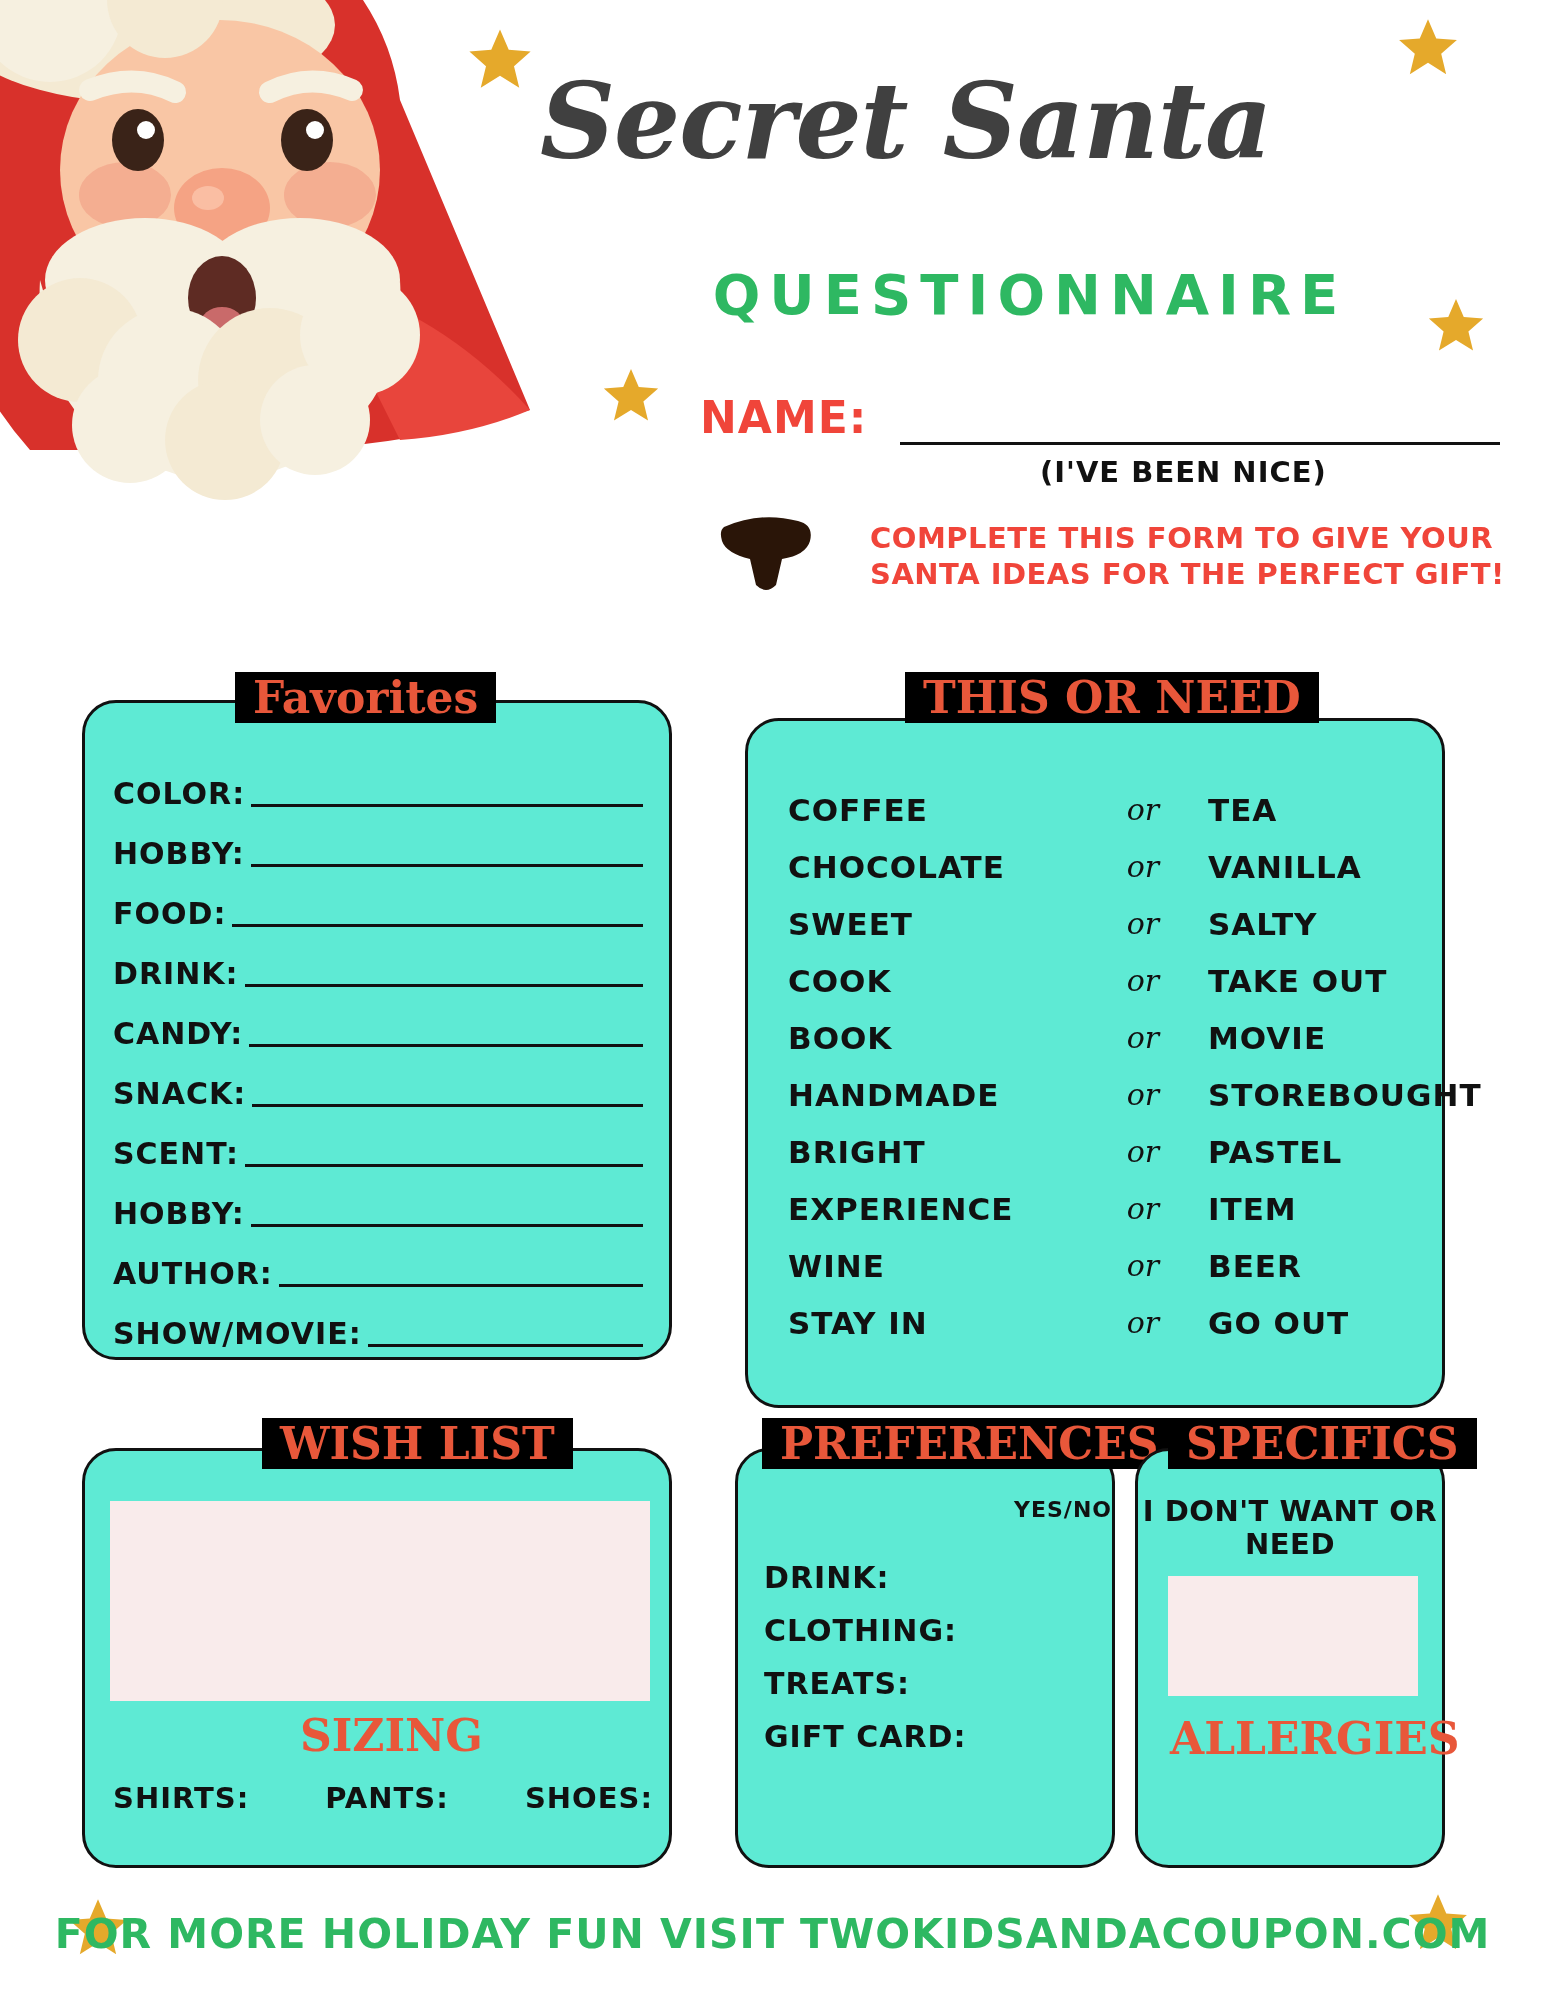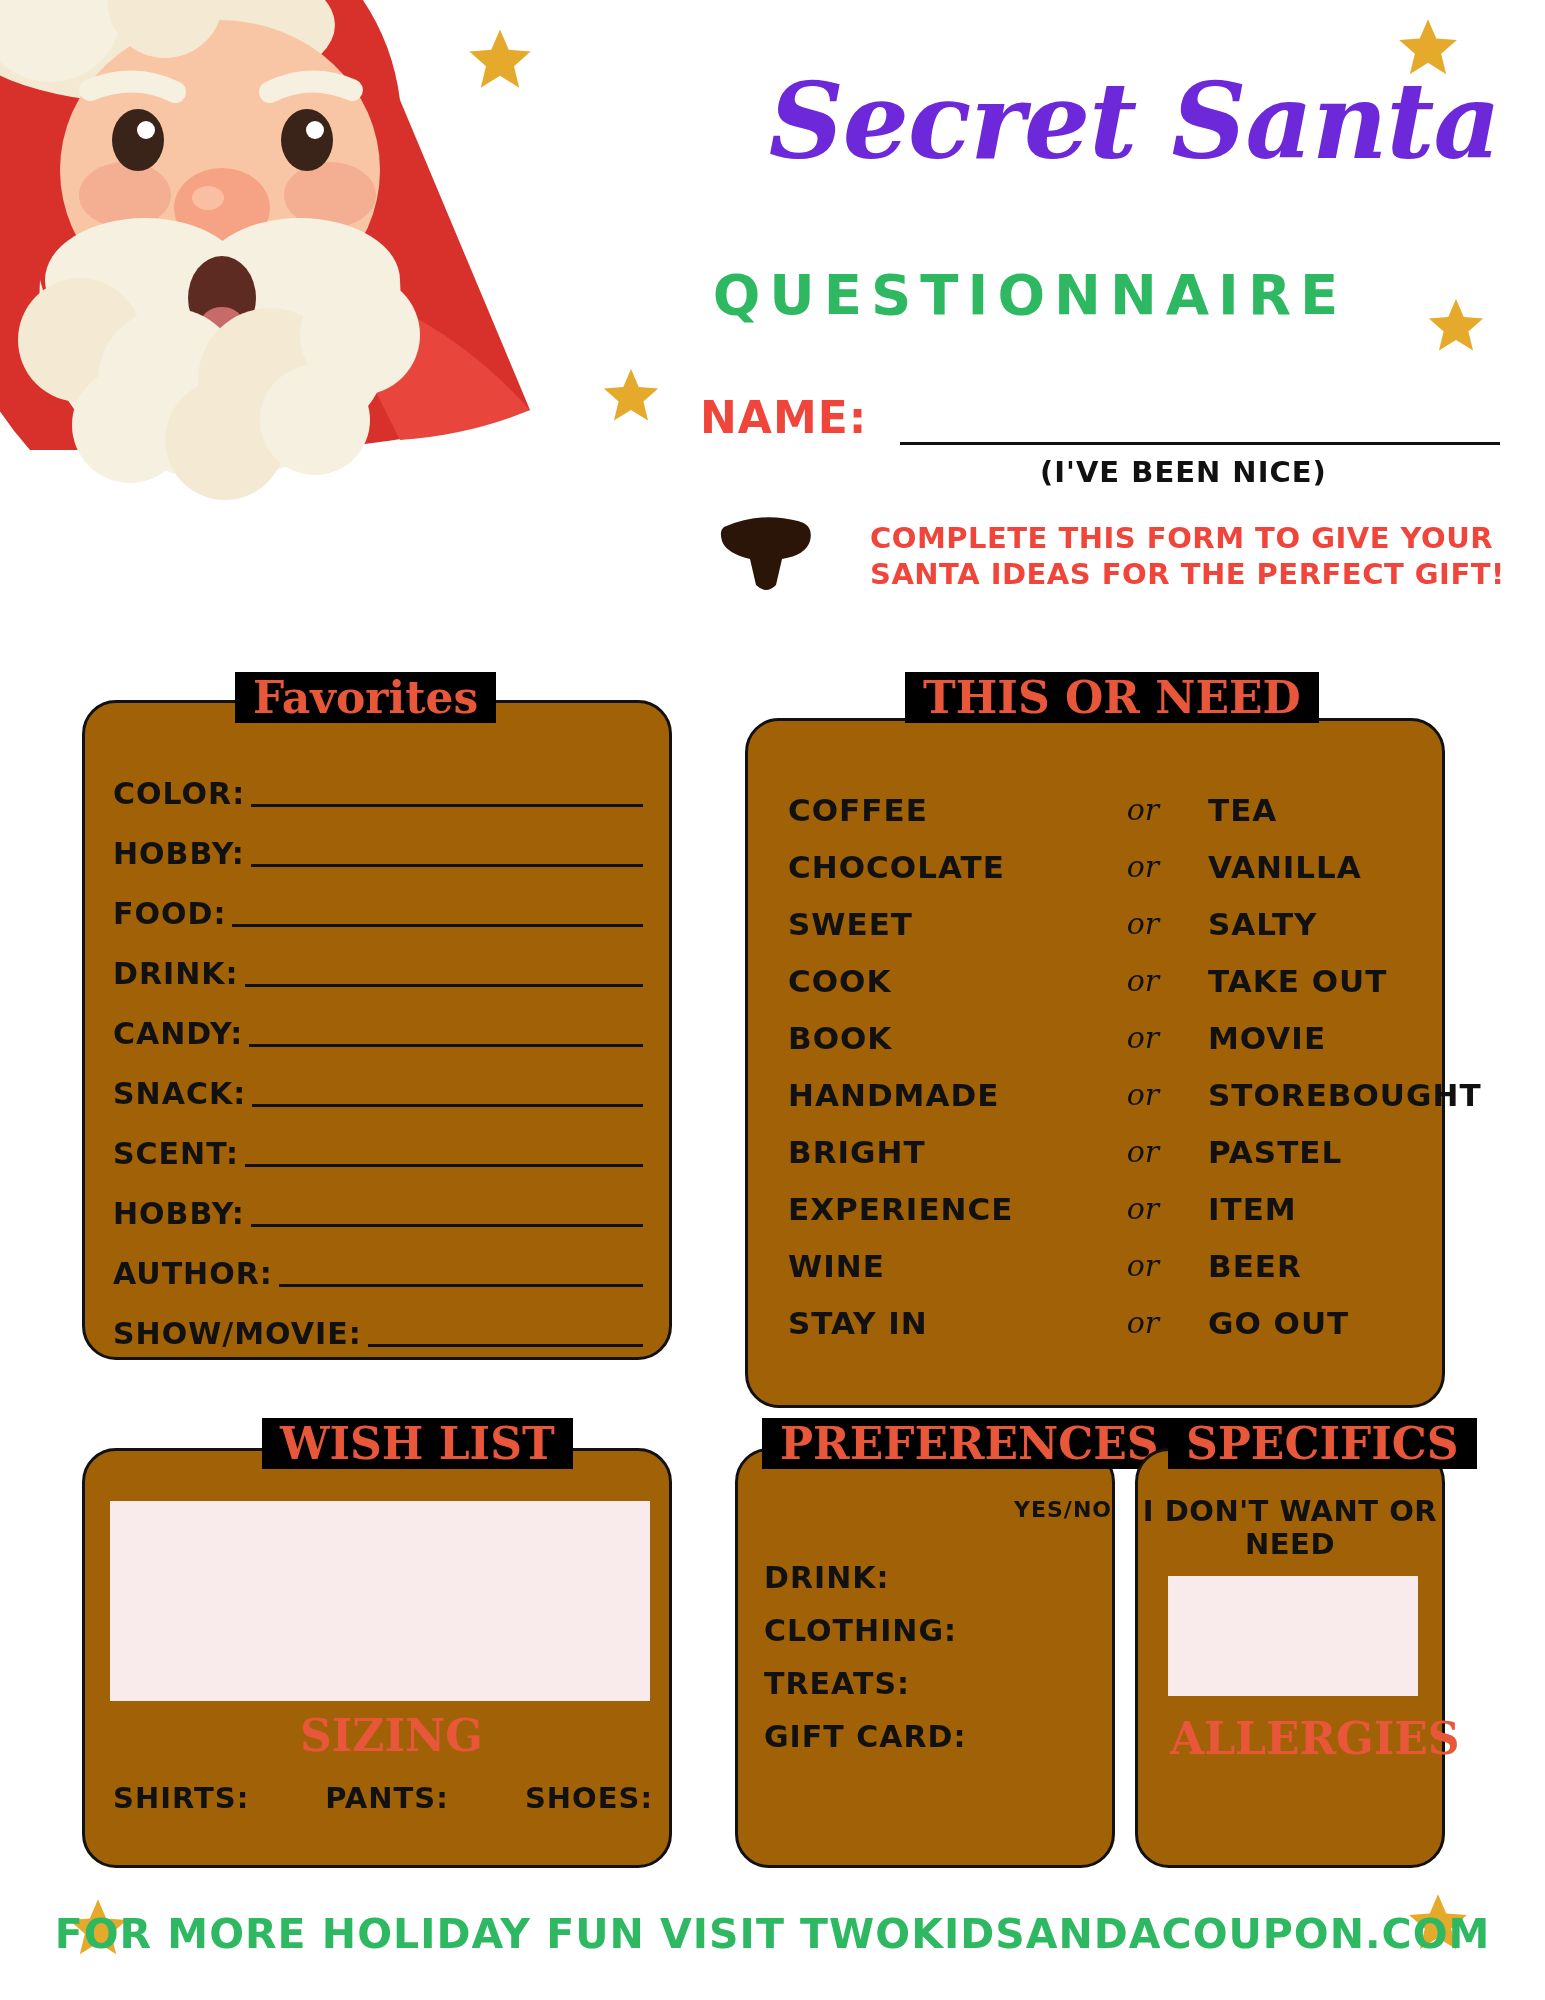--- a/index.html
+++ b/index.html
@@ -22,27 +22,27 @@
     height: 580px;
     pointer-events: none;
   }
 
   
   #title-secret-santa {
     position: absolute;
     left: 540px;
     top: 70px;
     width: 960px;
-    text-align: right;
+    text-align: left;
     font-family: "DejaVu Serif", serif;
     font-weight: bold;
     font-style: italic;
     font-size: 104px;
     line-height: 1;
-    color: #6d28d9;
+    color: #404040;
     letter-spacing: -1px;
   }
   #title-questionnaire {
     position: absolute;
     left: 560px;
     top: 262px;
     width: 940px;
     text-align: center;
     font-family: "DejaVu Sans", sans-serif;
     font-weight: bold;
@@ -106,21 +106,21 @@
     top: 505px;
     width: 120px;
     height: 90px;
   }
 
   
   .panel {
     position: absolute;
     border: 3px solid #111;
     border-radius: 34px;
-    background: #a16207;
+    background: #5eead4;
   }
   .panel-title {
     position: absolute;
     background: #000000;
     padding: 0 18px;
     font-family: "DejaVu Serif", serif;
     font-weight: bold;
     font-size: 44px;
     color: #e8573a;
     white-space: nowrap;

